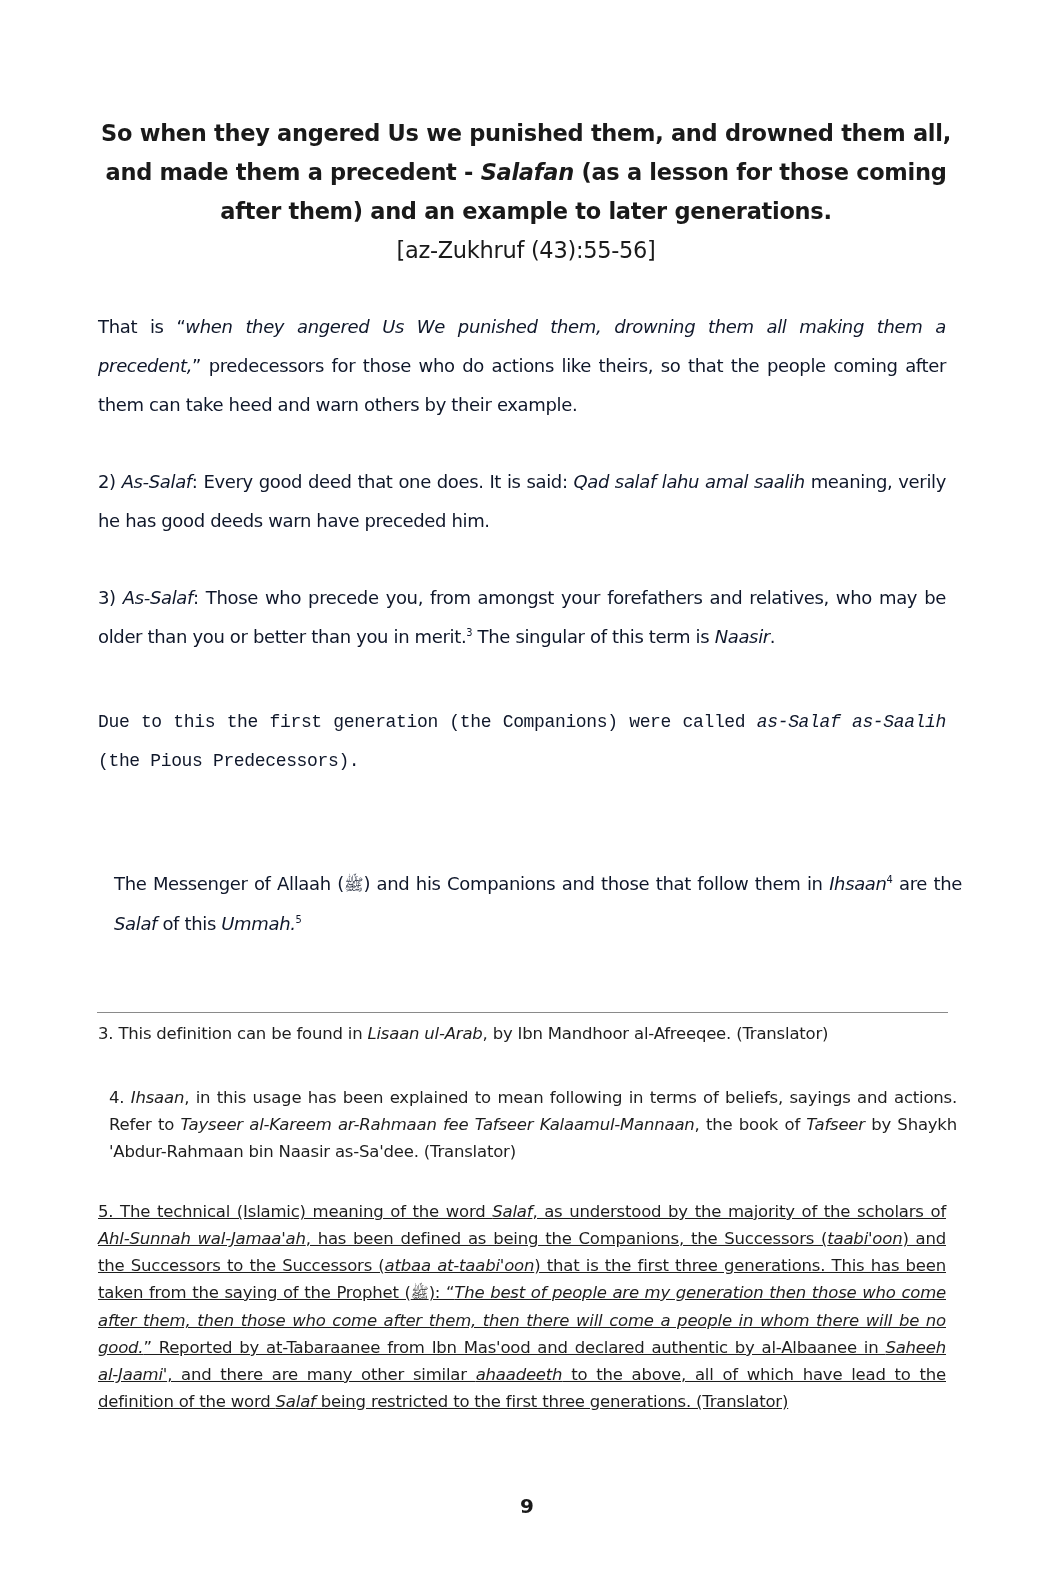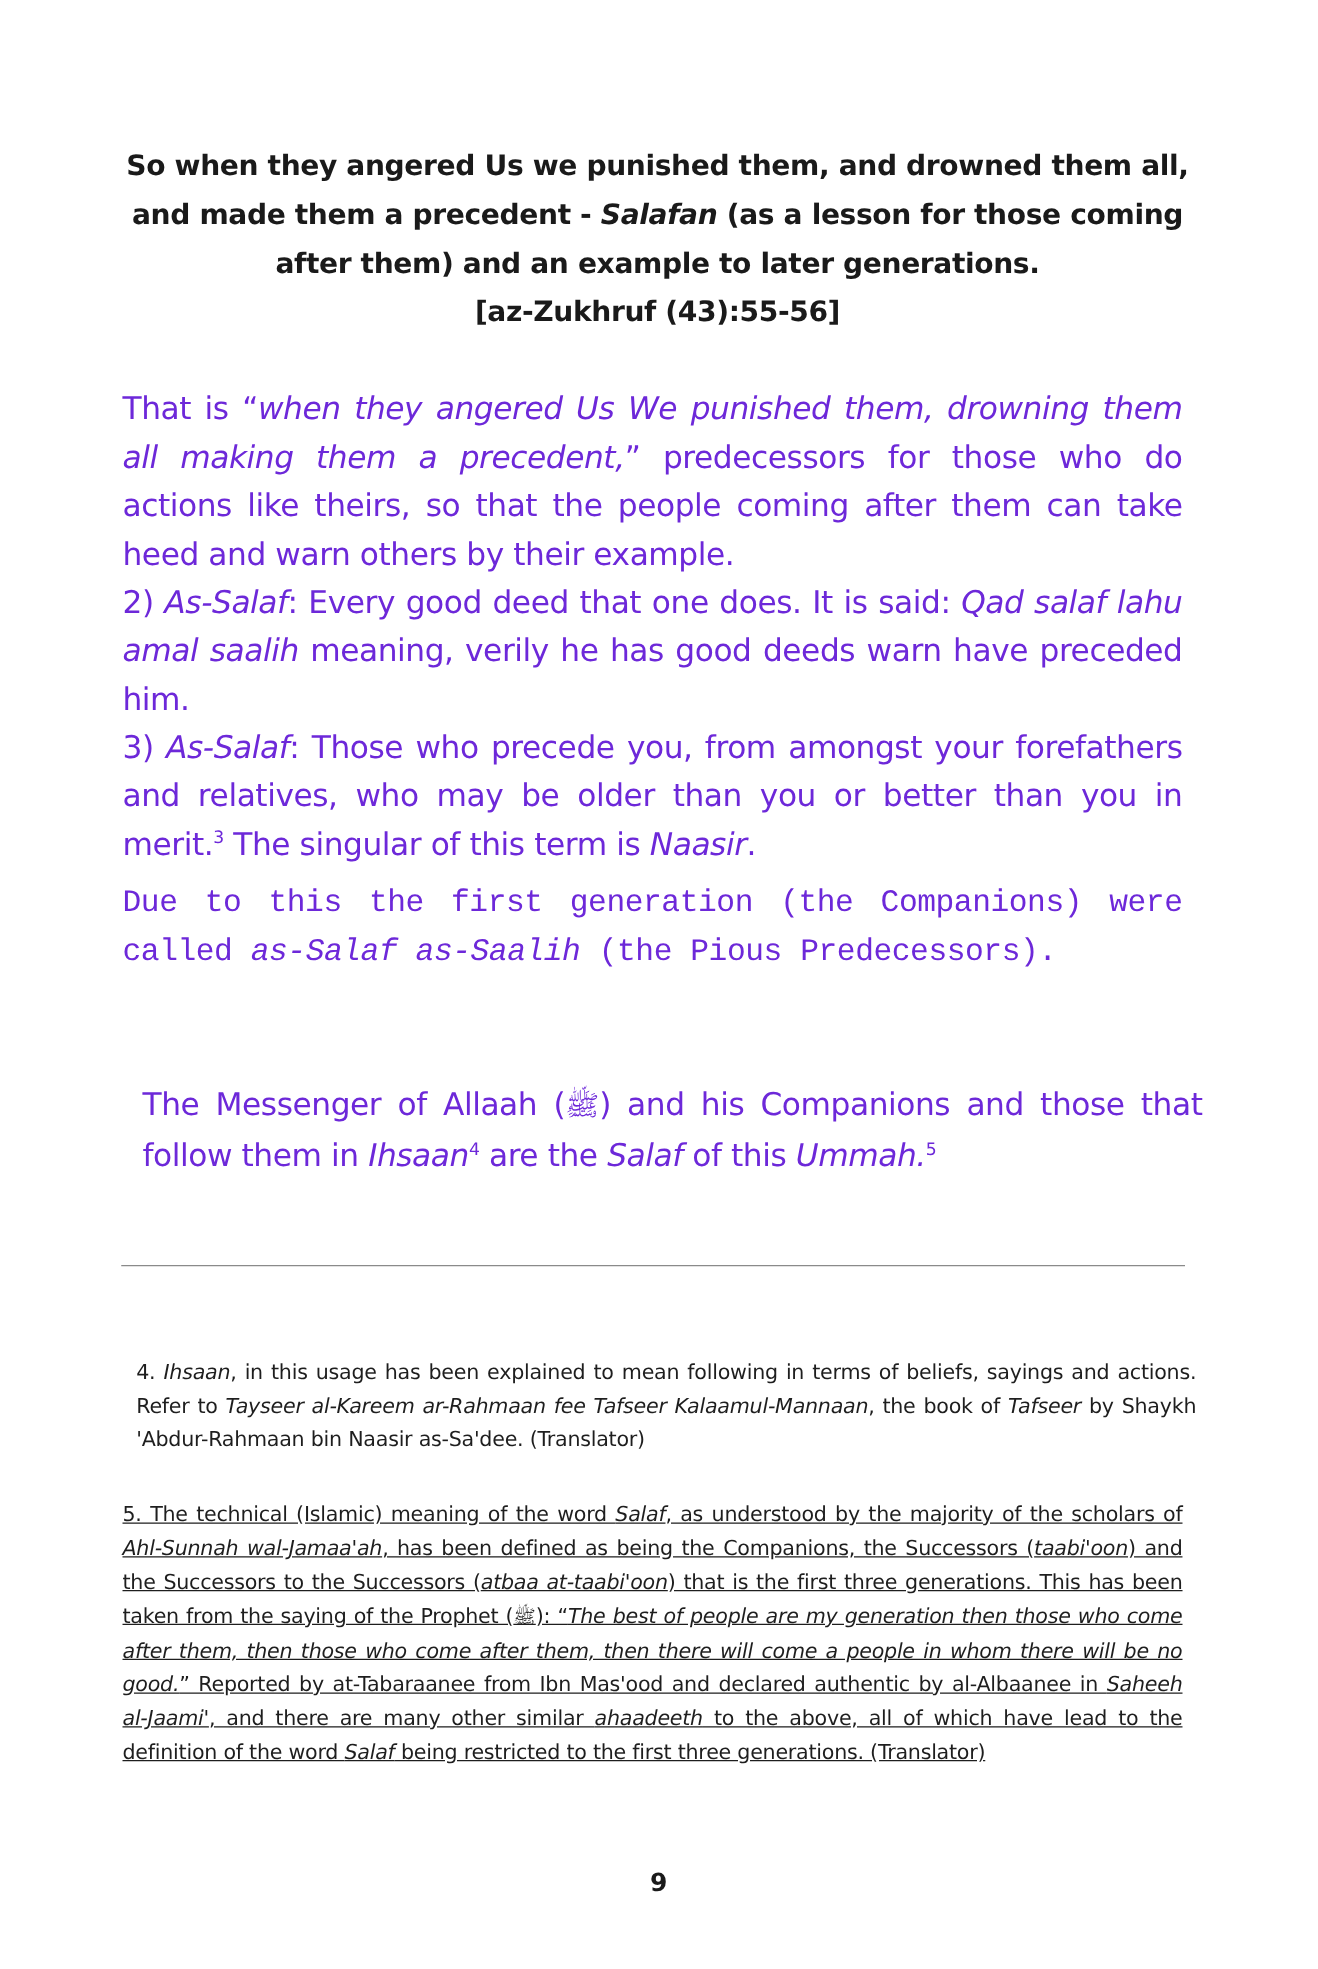--- a/index.html
+++ b/index.html
@@ -7,25 +7,25 @@
     width: 1054px; height: 1575px; position: relative; overflow: hidden;
     font-family: "DejaVu Sans", "Liberation Sans", sans-serif;
     color: #1e1e1e;
   }
   .page { position: absolute; left: 0; top: 0; width: 1054px; height: 1575px; padding-left: 12px; }
   .quote {
     position: absolute; left: 90px; top: 114px; width: 872px;
     text-align: center; font-weight: bold; font-size: 22.5px; line-height: 39px;
     letter-spacing: -0.3px; color: #1a1a1a;
   }
-  .quote .ref { font-weight: bold; display: block; }
+  .quote .ref { font-weight: normal; display: block; }
   .body-p {
     position: absolute; left: 98px; width: 848px;
-    font-size: 25px; line-height: 39px; text-align: justify;
-    letter-spacing: -0.35px; color: #6d28d9;
+    font-size: 18px; line-height: 39px; text-align: justify;
+    letter-spacing: -0.35px; color: #0f172a;
   }
   .body-p i, .fn i { font-style: italic; }
   sup { font-size: 0.55em; line-height: 0; vertical-align: super; }
   .saw { font-size: 0.9em; }
   .divider {
     position: absolute; left: 97px; top: 1012px; width: 851px; height: 0;
     border-top: 1.5px solid #8a8a8a;
   }
   .fn {
     position: absolute; left: 98px; width: 848px;
@@ -62,20 +62,23 @@
   <p class="body-p" style="top:703px; margin:0;font-family:Liberation Mono, monospace;">
     <span>Due to this the first generation (the Companions) were called </span><i>as-Salaf as-Saalih</i><span> (the Pious Predecessors).</span>
   </p>
 
   <p class="body-p" style="top:848px; margin:16px;">
     <span>The Messenger of Allaah (</span><span class="saw">ﷺ</span><span>) and his Companions and those that follow them in </span><i>Ihsaan</i><sup>4</sup><span> are the </span><i>Salaf</i><span> of this </span><i>Ummah.</i><sup>5</sup>
   </p>
 
   <div class="divider"></div>
 
+  <p class="fn" style="top:1020px; margin:0;">
+    <span>3. This definition can be found in </span><i>Lisaan ul-Arab</i><span>, by Ibn Mandhoor al-Afreeqee. (Translator)</span>
+  </p>
 
   <p class="fn" style="top:1073px; margin:11px;">
     <span>4. </span><i>Ihsaan</i><span>, in this usage has been explained to mean following in terms of beliefs, sayings and actions. Refer to </span><i>Tayseer al-Kareem ar-Rahmaan fee Tafseer Kalaamul-Mannaan</i><span>, the book of </span><i>Tafseer</i><span> by Shaykh 'Abdur-Rahmaan bin Naasir as-Sa'dee. (Translator)</span>
   </p>
 
   <p class="fn" style="top:1198px; margin:0;text-decoration:underline;">
     <span>5. The technical (Islamic) meaning of the word </span><i>Salaf</i><span>, as understood by the majority of the scholars of </span><i>Ahl-Sunnah wal-Jamaa'ah</i><span>, has been defined as being the Companions, the Successors (</span><i>taabi'oon</i><span>) and the Successors to the Successors (</span><i>atbaa at-taabi'oon</i><span>) that is the first three generations. This has been taken from the saying of the Prophet (</span><span class="saw">ﷺ</span><span>): “</span><i>The best of people are my generation then those who come after them, then those who come after them, then there will come a people in whom there will be no good.</i><span>” Reported by at-Tabaraanee from Ibn Mas'ood and declared authentic by al-Albaanee in </span><i>Saheeh al-Jaami'</i><span>, and there are many other similar </span><i>ahaadeeth</i><span> to the above, all of which have lead to the definition of the word </span><i>Salaf</i><span> being restricted to the first three generations. (Translator)</span>
   </p>
 
   <div class="page-num">9</div>

